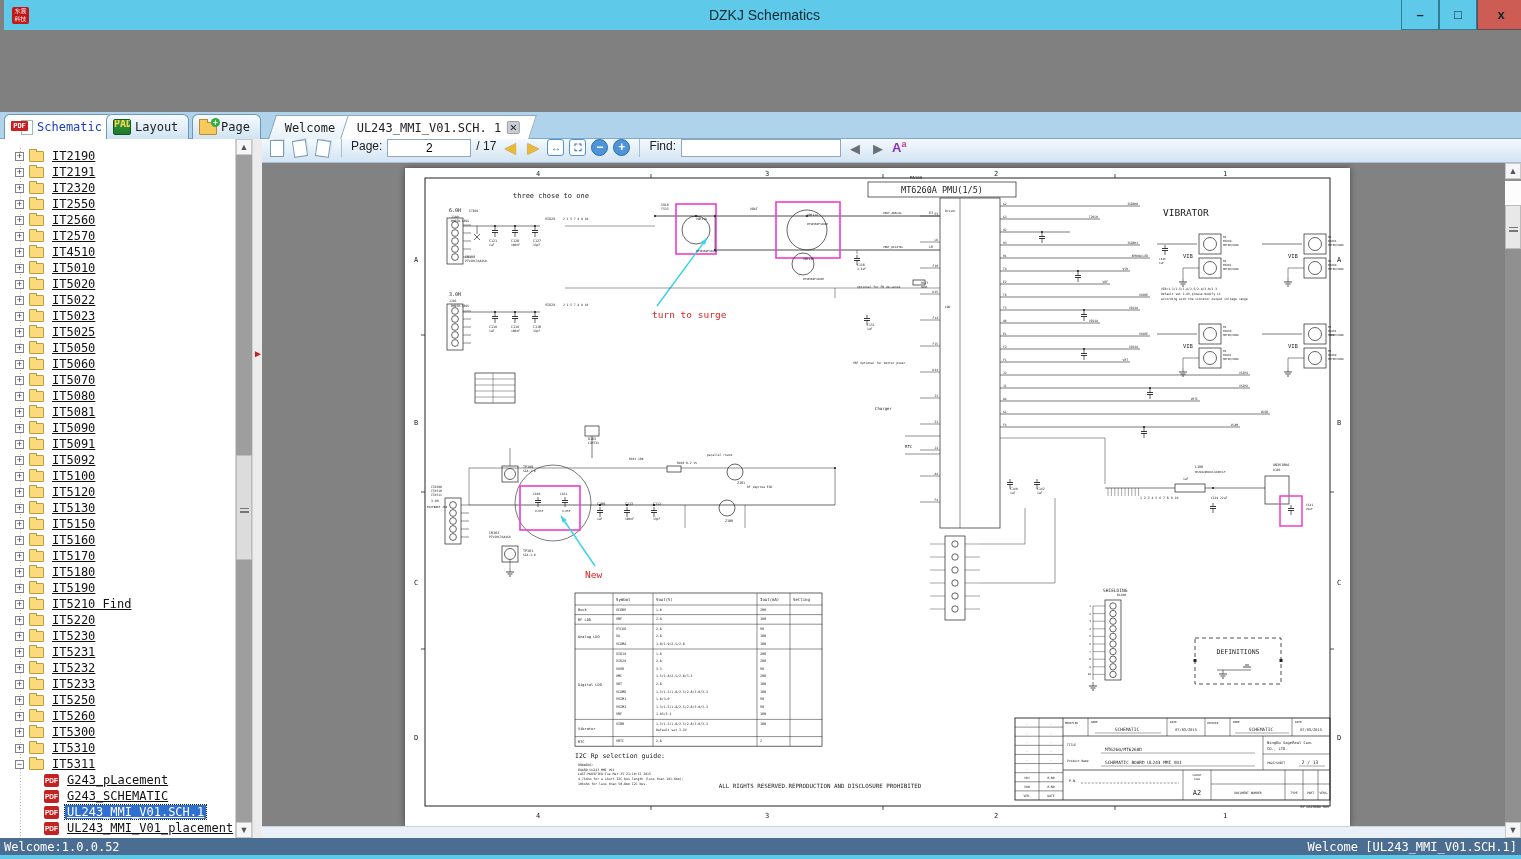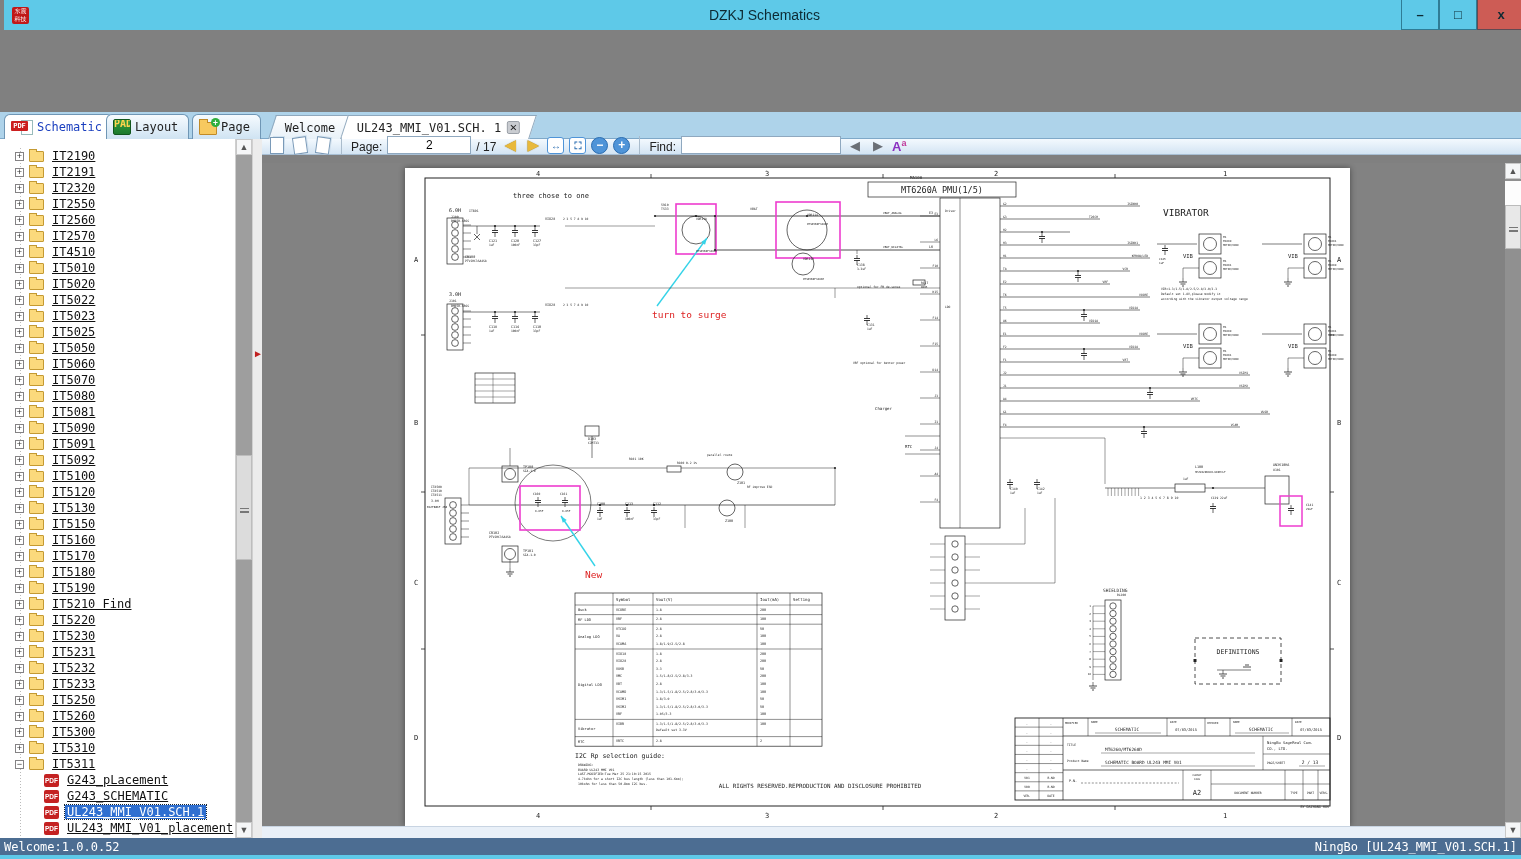--- a/index.html
+++ b/index.html
@@ -70,23 +70,23 @@
     font-weight:bold; text-align:center; line-height:8px; overflow:hidden; }
   .foldicon { position:relative; width:18px; height:13px; background:#f7c95f;
     border:1px solid #c08a28; border-radius:1px; margin-top:2px; }
   .foldicon::before { content:""; position:absolute; left:-1px; top:-4px; width:7px;
     height:3px; background:#f7c95f; border:1px solid #c08a28; border-bottom:none; }
   .plusbadge { position:absolute; right:-4px; top:-5px; width:9px; height:9px;
     background:#2eae3d; border-radius:50%; color:#fff; font-size:8px; line-height:9px;
     text-align:center; font-weight:bold; }
 
   
-  #toolbar { position:absolute; left:262px; top:139px; width:1259px; height:16px;
+  #toolbar { position:absolute; left:262px; top:139px; width:1259px; height:24px;
     background:linear-gradient(#f3f9fe,#d3e4f3); border-bottom:1px solid #a8bfd4;
-    display:flex; align-items:flex-end; gap:5px; padding:0 6px;
+    display:flex; align-items:flex-start; gap:5px; padding:0 6px;
     font-size:12px; color:#222; }
   .tsep { width:1px; height:18px; background:#aabccc; margin:0 4px; }
   .ticon { width:18px; height:18px; display:flex; align-items:center;
     justify-content:center; font-size:13px; }
   .pageicon { width:14px; height:17px; background:#fff; border:1px solid #7a9ab8;
     position:relative; box-shadow:2px -2px 0 -1px #cfe0ee; }
   .arrowbtn { color:#e8b93c; font-size:15px; text-shadow:0 0 1px #8a6a10; }
   .bluebtn { width:17px; height:17px; border-radius:50%; background:#4f94d8;
     border:1px solid #2a6cb0; color:#fff; font-weight:bold; font-size:12px;
     line-height:15px; text-align:center; }
@@ -1206,16 +1206,16 @@
     <div class="sb-btn" style="top:0;">▲</div>
     <div id="vs-track-top"></div>
     <div id="vs-thumb">
         <span class="grip"></span>
       </div>
     <div class="sb-btn" style="bottom:0;">▼</div>
   </div>
 
   <div id="statusbar">
     <span>Welcome:1.0.0.52</span>
-    <span>NingBo [UL243_MMI_V01.SCH.1]</span>
+    <span>Welcome [UL243_MMI_V01.SCH.1]</span>
   </div>
   <div id="statusstrip"></div>
 </div>
 
 </body></html>

